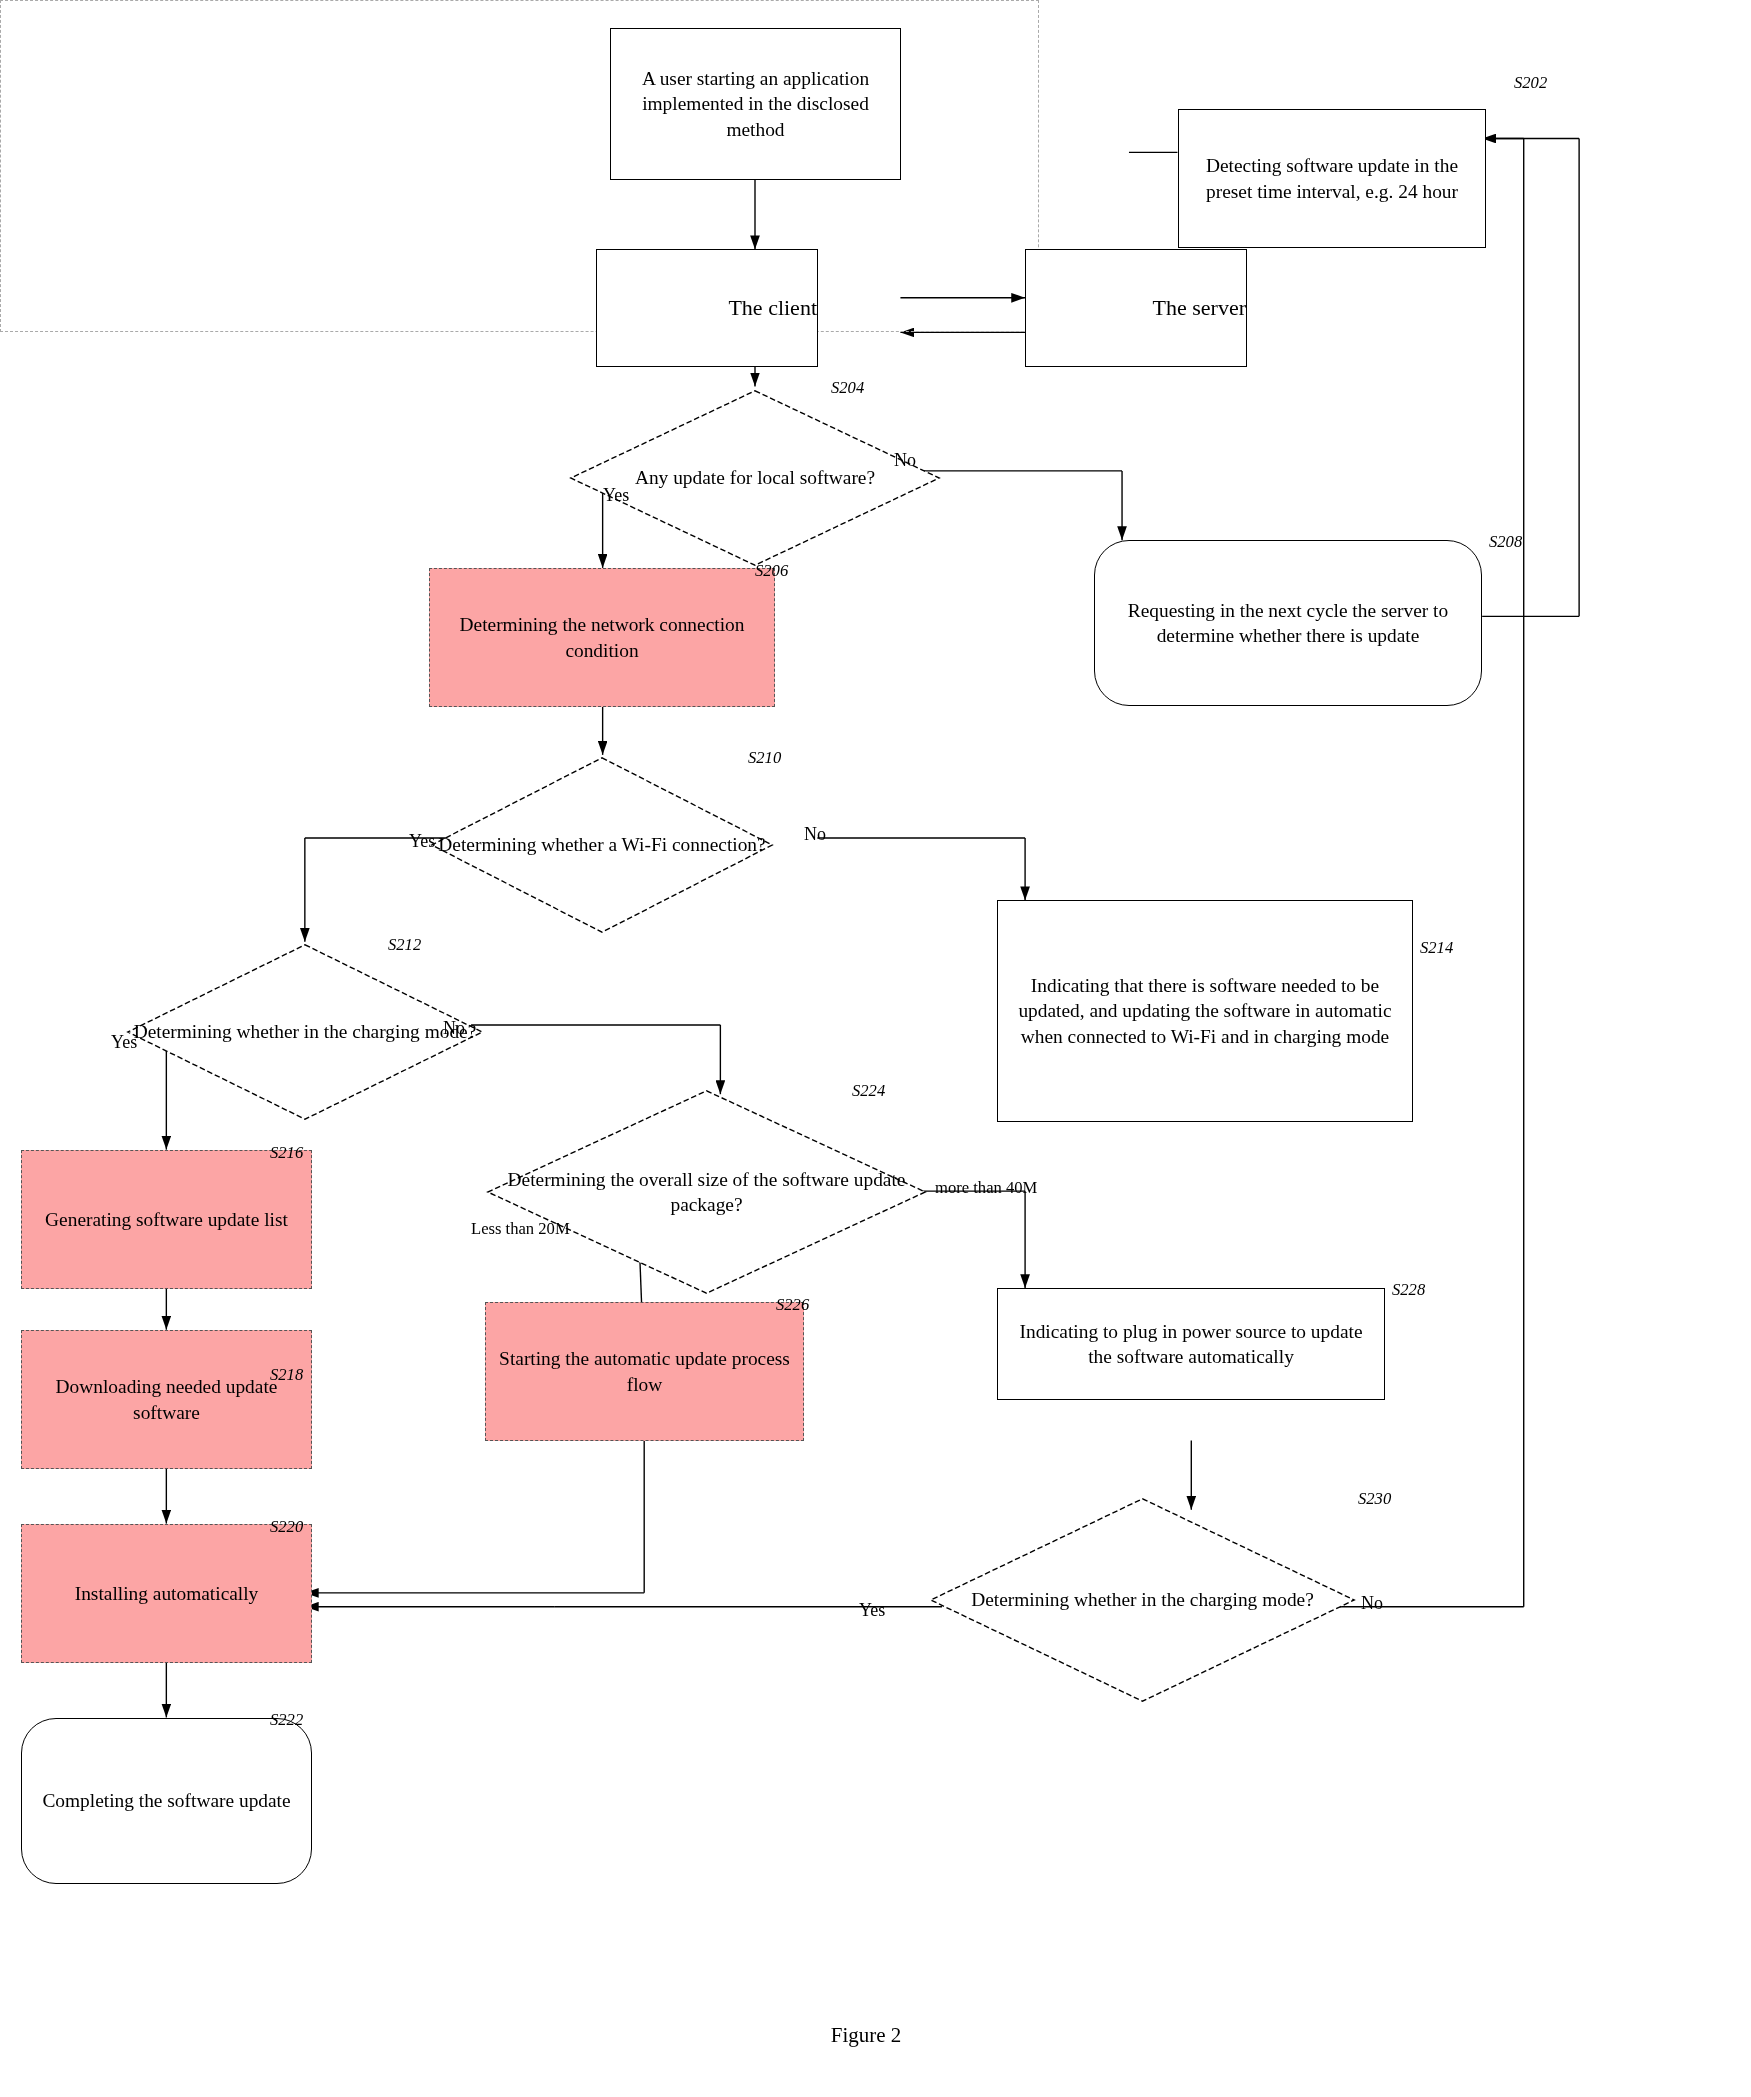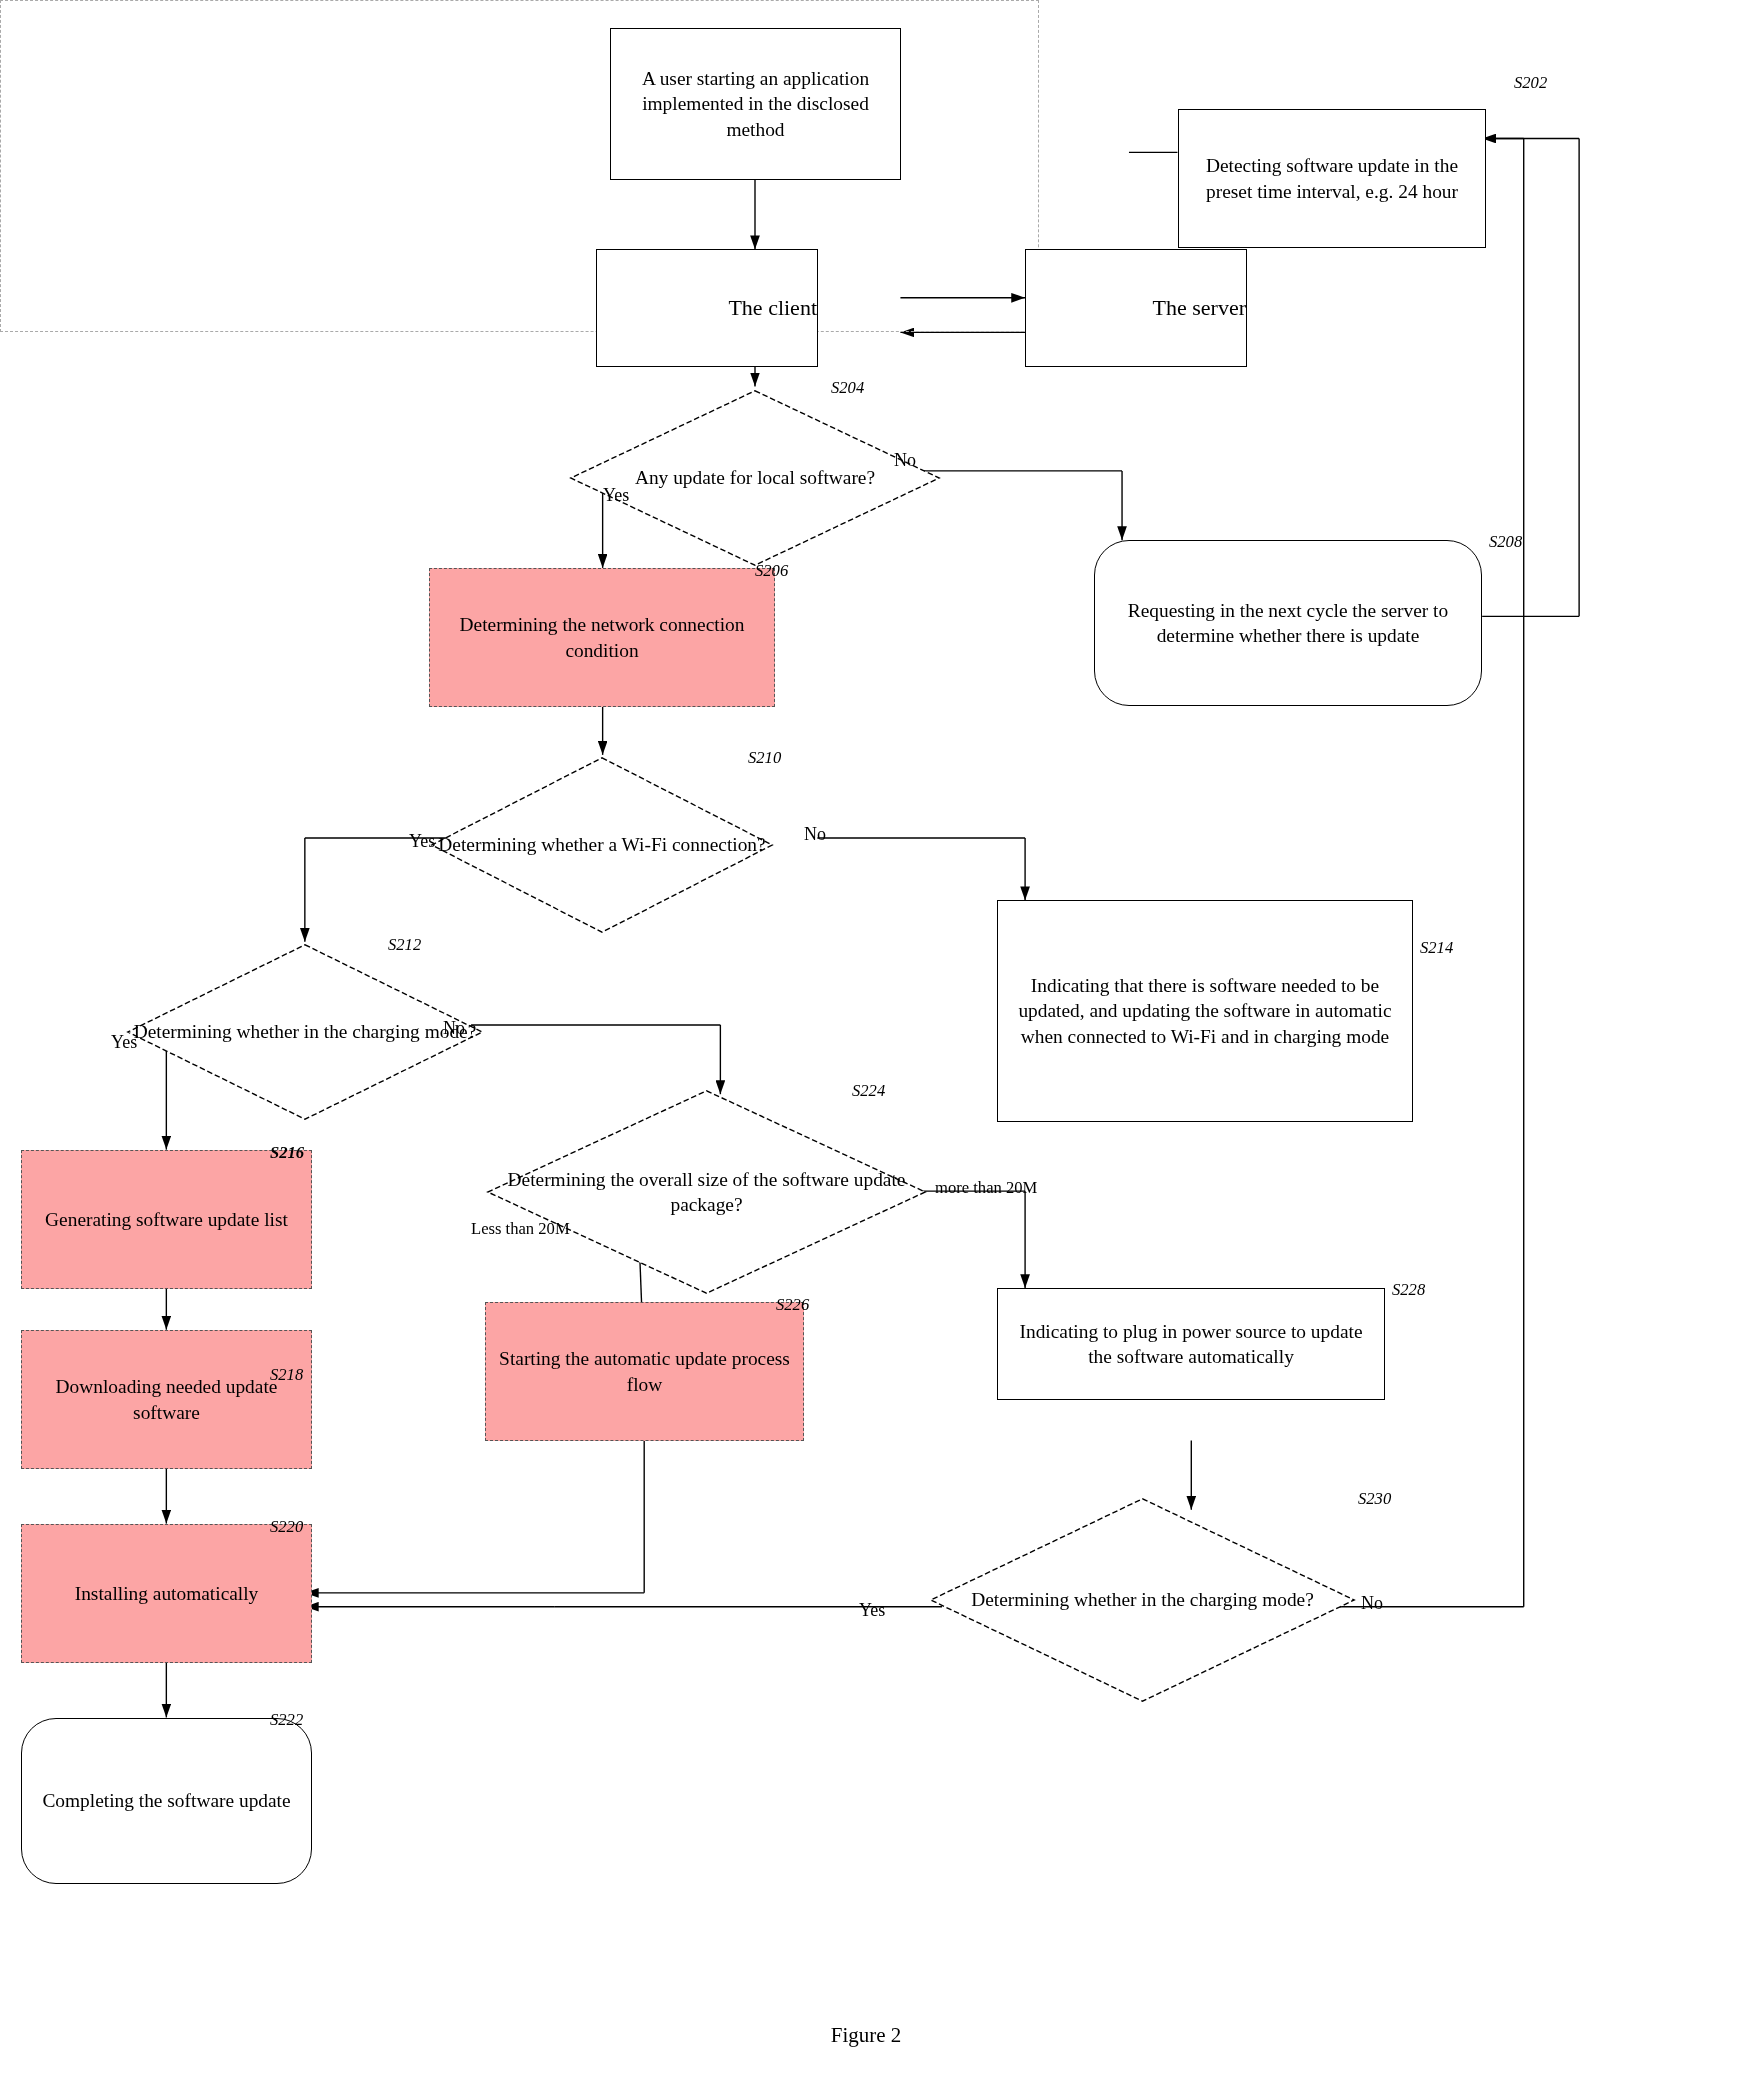--- a/index.html
+++ b/index.html
@@ -255,40 +255,40 @@
   </div>
 
   <div class="step-label" style="left:1420px; top:894px;margin-top:44px;">
     <span>S214</span>
   </div>
 
   <div class="node rect-dashed" style="left:21px; top:1150px; width:291px; height:139px; padding:11px;">
     <span>Generating software update list</span>
   </div>
 
-  <div class="step-label" style="left:270px; top:1143px;font-weight:bold;">
+  <div class="step-label" style="left:270px; top:1143px;">
     <span>S216</span>
   </div>
 
   <div class="node diamond" style="left:485px; top:1088px; width:443px; height:208px;">
     <div class="diamond-inner">
       <svg viewBox="0 0 640 300" preserveAspectRatio="none">
         <polygon points="320,4 636,150 320,296 4,150" fill="white" stroke="#000" stroke-width="2" stroke-dasharray="8,4"></polygon>
       </svg>
       <div class="diamond-text">Determining the overall size of the software update package?</div>
     </div>
   </div>
 
   <div class="step-label" style="left:852px; top:1081px;">
     <span>S224</span>
   </div>
 
   <div class="label-text" style="left:471px; top:1219px; font-size:16.6px;">Less than 20M</div>
 
-  <div class="label-text" style="left:935px; top:1178px; font-size:16.6px;">more than 20M</div>
+  <div class="label-text" style="left:935px; top:1178px; font-size:16.6px;">more than 40M</div>
 
   <div class="node rect-dashed" style="left:21px; top:1330px; width:291px; height:139px; padding:11px;">
     <span>Downloading needed update software</span>
   </div>
 
   <div class="step-label" style="left:270px; top:1365px;">
     <span>S218</span>
   </div>
 
   <div class="node rect-dashed" style="left:485px; top:1302px; width:319px; height:139px; padding:11px;">

